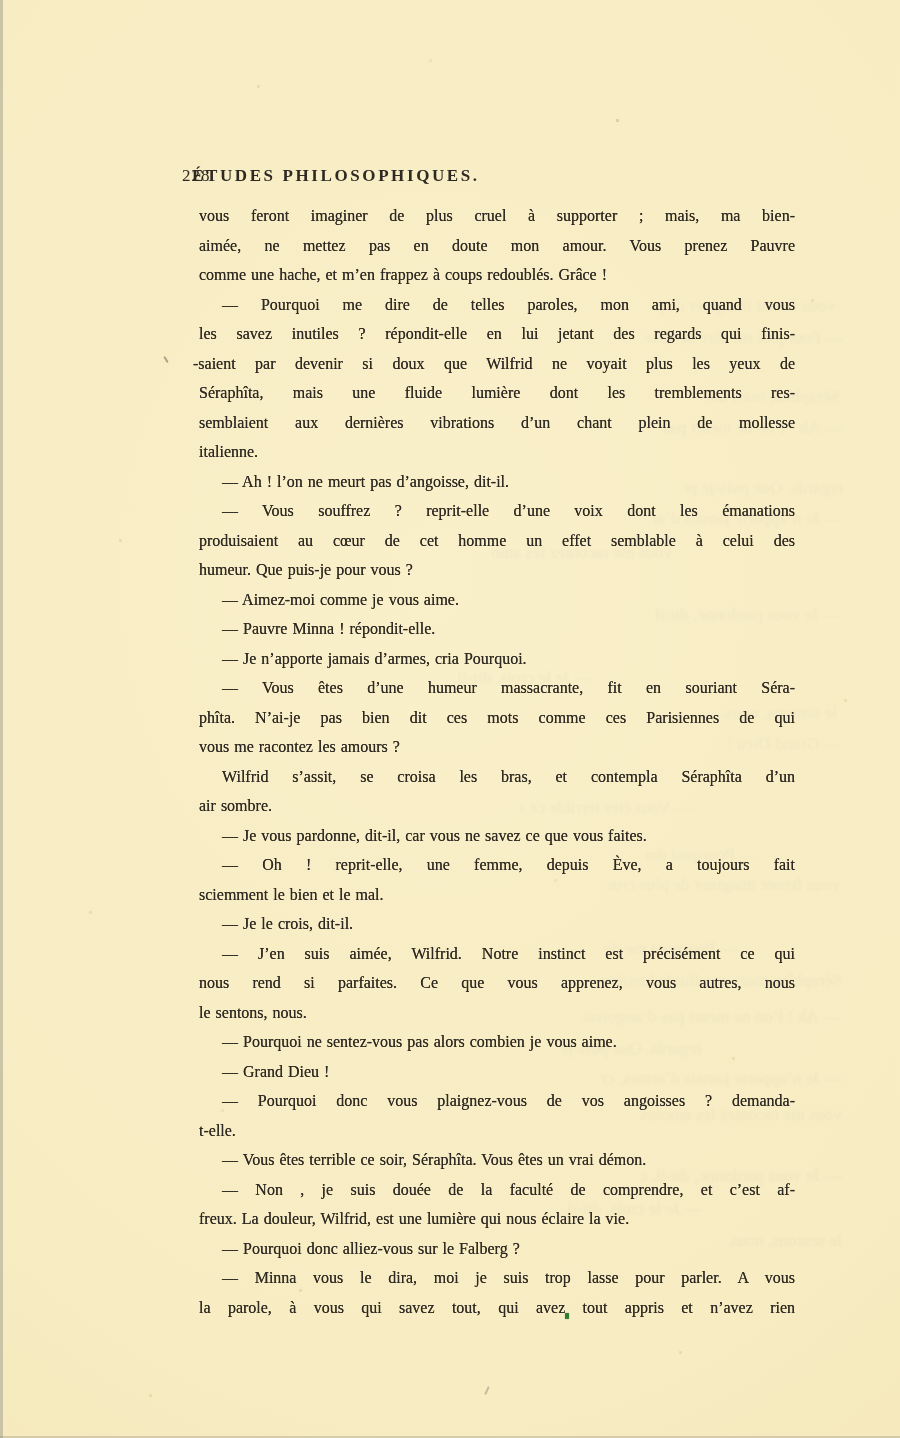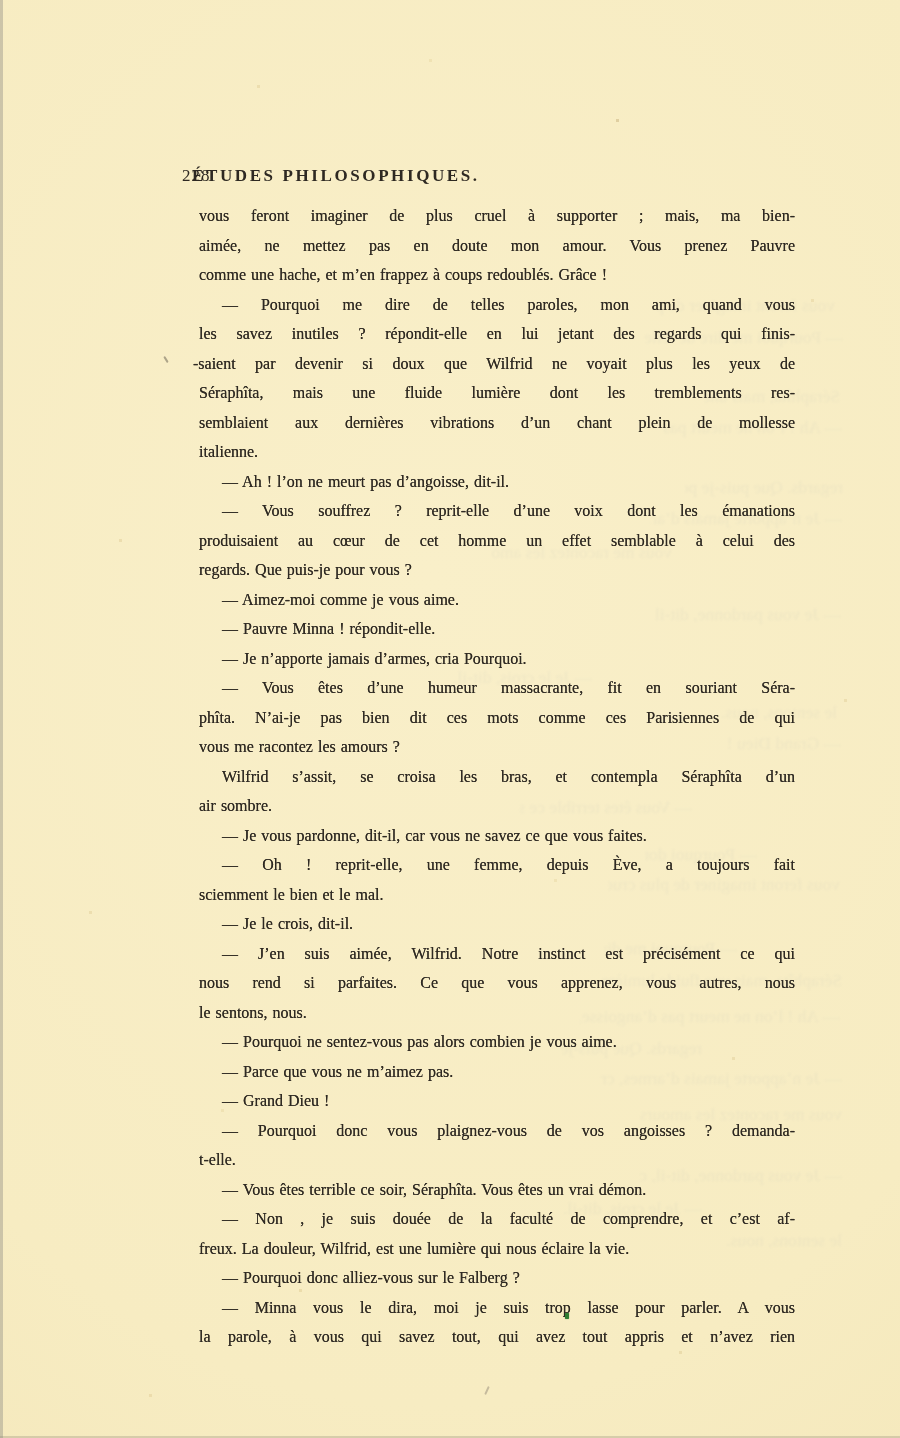--- a/index.html
+++ b/index.html
@@ -116,21 +116,21 @@
         <div class="line">Séraphîta, mais une fluide lumière dont les tremblements res-</div>
         <div class="line">semblaient aux dernières vibrations d’un chant plein de mollesse</div>
         <div class="line flush-left">italienne.</div>
       </div>
       <div class="para">
         <div class="line indent flush-left">— Ah ! l’on ne meurt pas d’angoisse, dit-il.</div>
       </div>
       <div class="para">
         <div class="line indent">— Vous souffrez ? reprit-elle d’une voix dont les émanations</div>
         <div class="line">produisaient au cœur de cet homme un effet semblable à celui des</div>
-        <div class="line flush-left">regards. Que puis-je pour vous ?</div>
+        <div class="line flush-left">humeur. Que puis-je pour vous ?</div>
       </div>
       <div class="para">
         <div class="line indent flush-left">— Aimez-moi comme je vous aime.</div>
       </div>
       <div class="para">
         <div class="line indent flush-left">— Pauvre Minna ! répondit-elle.</div>
       </div>
       <div class="para">
         <div class="line indent flush-left">— Je n’apporte jamais d’armes, cria Pourquoi.</div>
       </div>
@@ -155,23 +155,20 @@
       </div>
       <div class="para">
         <div class="line indent">— J’en suis aimée, Wilfrid. Notre instinct est précisément ce qui</div>
         <div class="line">nous rend si parfaites. Ce que vous apprenez, vous autres, nous</div>
         <div class="line flush-left">le sentons, nous.</div>
       </div>
       <div class="para">
         <div class="line indent flush-left">— Pourquoi ne sentez-vous pas alors combien je vous aime.</div>
       </div>
       <div class="para">
-        <div class="line indent flush-left">— Parce que vous ne m’aimez pas.</div>
-      </div>
-      <div class="para">
         <div class="line indent flush-left">— Grand Dieu !</div>
       </div>
       <div class="para">
         <div class="line indent">— Pourquoi donc vous plaignez-vous de vos angoisses ? demanda-</div>
         <div class="line flush-left">t-elle.</div>
       </div>
       <div class="para">
         <div class="line indent flush-left">— Vous êtes terrible ce soir, Séraphîta. Vous êtes un vrai démon.</div>
       </div>
       <div class="para">

